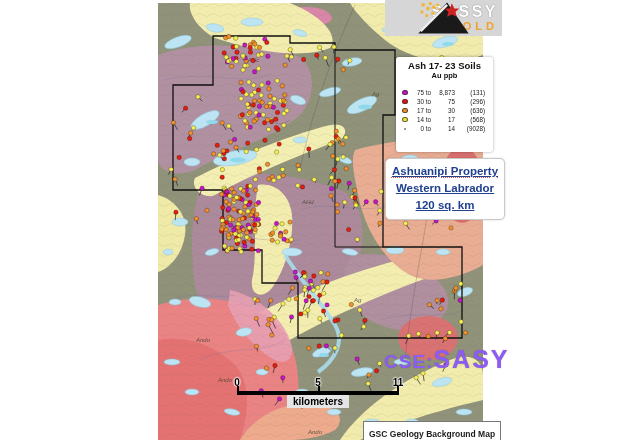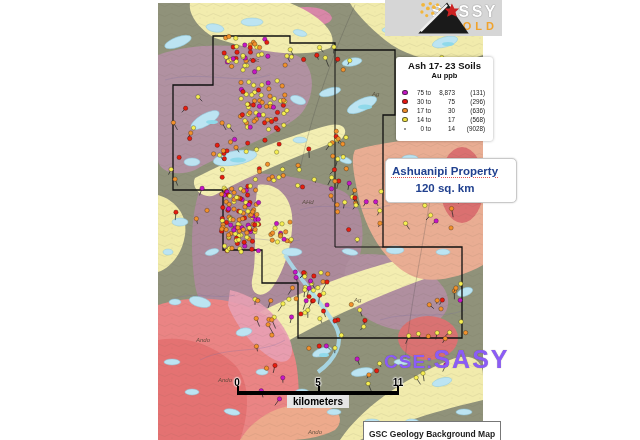--- a/index.html
+++ b/index.html
@@ -11,32 +11,32 @@
   
   .logo{position:absolute;left:227px;top:-3px;width:117px;height:36px;background:#d6d6d6;
         display:flex;align-items:center;box-sizing:border-box;padding:2px 4px 2px 2px;z-index:6;}
   .logo-text{flex:1;text-align:right;line-height:1;}
   .logo-name{font-size:16px;font-weight:900;color:#ffffff;letter-spacing:2.5px;
              text-shadow:0 0 1px #8a8a8a, 0 0 1px #8a8a8a;}
   .logo-sub{font-size:11px;font-weight:800;color:#f0a22c;letter-spacing:4px;margin-top:1px;}
 
   
   .legend{position:absolute;left:238px;top:54px;width:97px;background:#ffffff;z-index:5;
-          border-radius:3px;box-shadow:0 0 3px rgba(0,0,0,.35);padding:3px 4px 8px 4px;box-sizing:border-box;}
+          border-radius:3px;box-shadow:0 0 3px rgba(0,0,0,.35);padding:3px 4px 19px 4px;box-sizing:border-box;}
   .lg-title{font-size:9.5px;font-weight:bold;color:#111;text-align:center;line-height:11px;}
   .lg-sub{font-size:7.5px;font-weight:bold;color:#111;text-align:center;line-height:9px;margin-bottom:8px;}
   .lg-row{display:grid;grid-template-columns:10px 21px 24px 30px;align-items:center;height:9px;}
   .lg-swatch{width:5.5px;height:5.5px;border-radius:50%;border:1px solid rgba(40,40,40,.7);box-sizing:border-box;justify-self:center;}
   .lg-swatch.none{width:2px;height:2px;border:none;background:#777;}
   .lg-low,.lg-high,.lg-count{font-size:6.3px;color:#222;text-align:right;white-space:nowrap;}
 
   
   .prop{position:absolute;left:227px;top:155px;width:118px;background:#ffffff;z-index:5;
-        border:1px solid #c9c9c9;border-radius:5px;padding:4px 12px 5px 0;text-align:center;
-        color:#21418f;font-weight:bold;font-size:11.5px;line-height:17px;box-shadow:0 0 2px rgba(0,0,0,.2);}
+        border:1px solid #c9c9c9;border-radius:5px;padding:4px 0 5px 0;text-align:center;
+        color:#21418f;font-weight:bold;font-size:11.5px;line-height:17px;box-shadow:0 0 2px rgba(0,0,0,.2);text-decoration:underline;}
   .prop .u{text-decoration:underline dotted #e05050 1px;text-underline-offset:2px;}
 
   
   .ticker{position:absolute;left:226px;top:342px;display:flex;align-items:baseline;z-index:5;
           color:#8b5cf6;font-weight:800;text-shadow:0 0 1px rgba(80,70,0,.5);white-space:nowrap;}
   .ticker .pre{font-size:19px;letter-spacing:1px;}
   .ticker .sym{font-size:25px;letter-spacing:2px;}
 
   
   .scalebar{position:absolute;left:60px;top:372px;width:200px;height:40px;z-index:5;}
@@ -767,20 +767,21 @@
       <div class="lg-row">
         <span class="lg-swatch none"></span>
         <span class="lg-low">0 to</span>
         <span class="lg-high">14</span>
         <span class="lg-count">(9028)</span>
       </div>
     </div>
 
     <div class="prop">
       <div class="u">Ashuanipi Property</div>
+      <div>Western Labrador</div>
       <div>120 sq. km</div>
     </div>
 
     <div class="ticker">
       <span class="pre">CSE:</span>
       <span class="sym">SASY</span>
     </div>
 
     <div class="scalebar">
       <span class="sb-num" style="left:19px">0</span>

